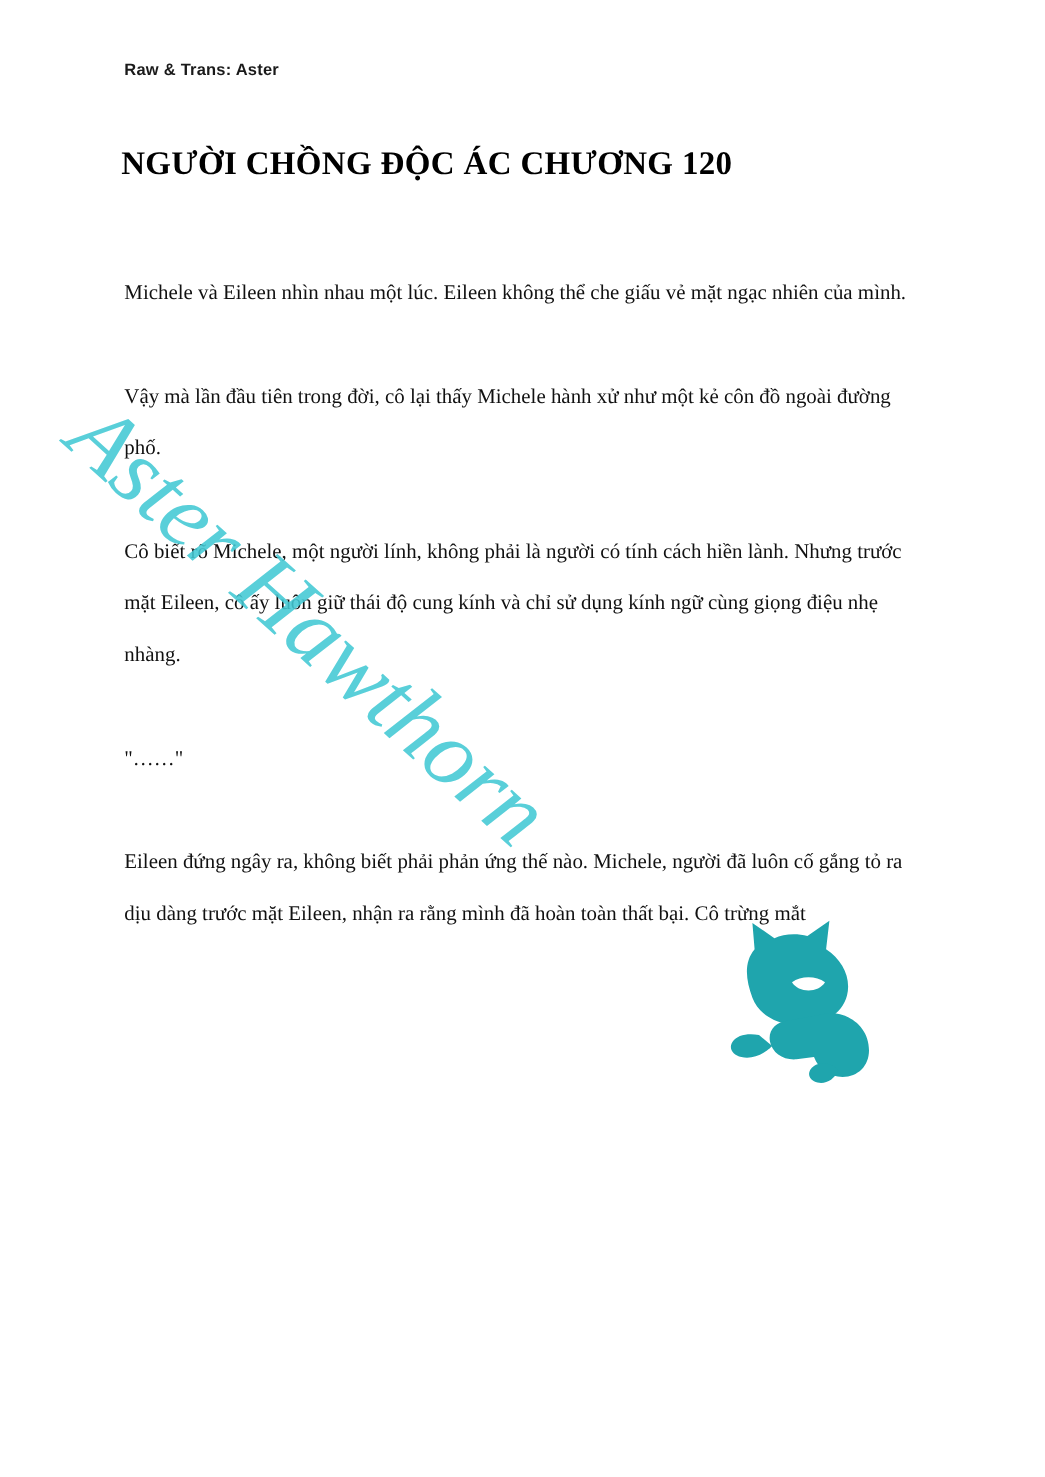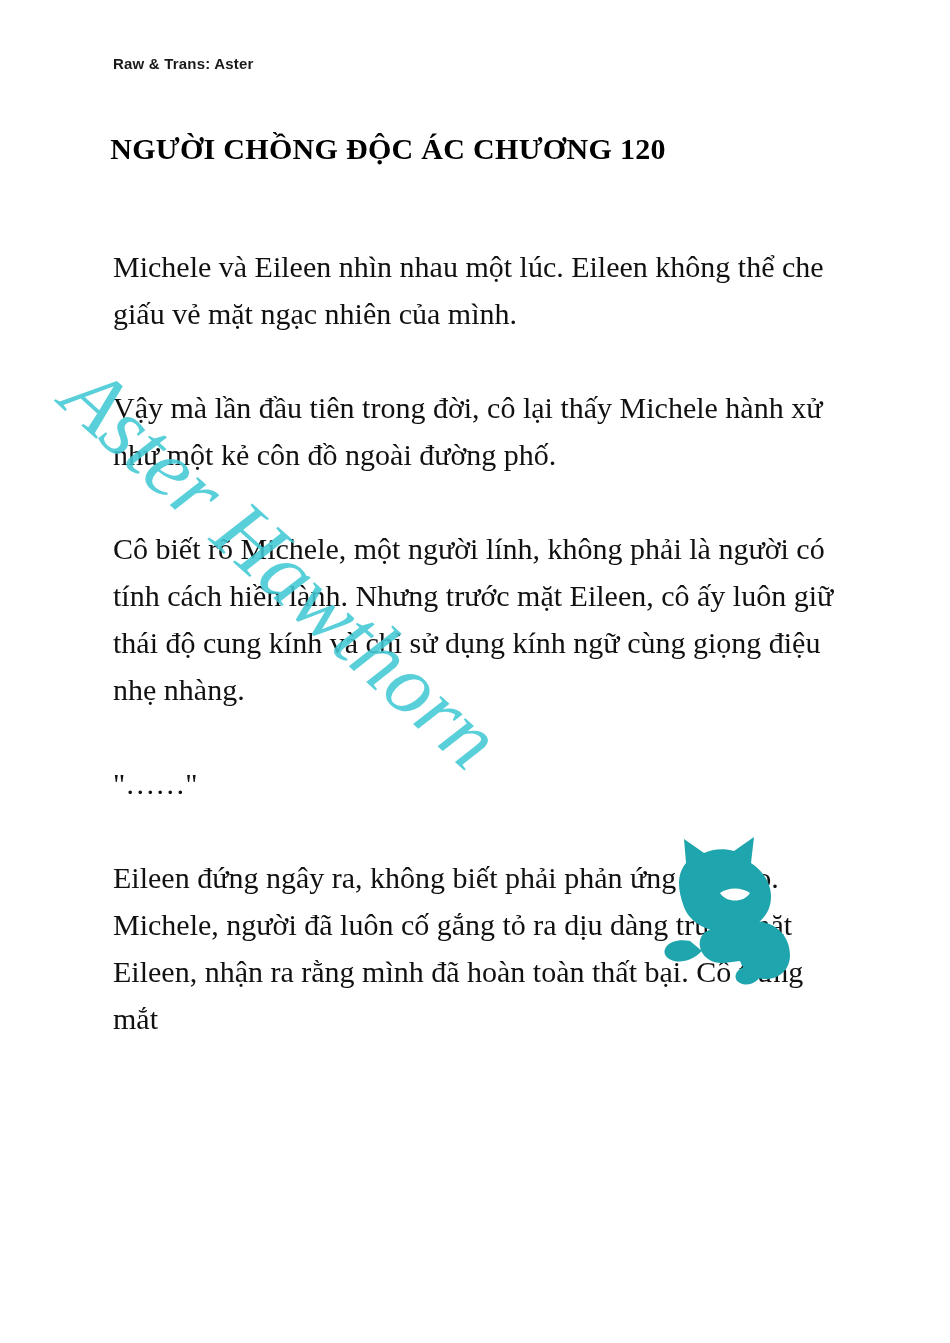--- a/index.html
+++ b/index.html
@@ -35,21 +35,21 @@
     font-size: 30px;
     font-weight: bold;
     color: #000000;
     letter-spacing: 0.3px;
   }
   .body-text {
     position: absolute;
     top: 243px;
     left: 113px;
     width: 730px;
-    font-size: 30px;
+    font-size: 19px;
     line-height: 47px;
     color: #111111;
   }
   .body-text p {
     margin: 0 0 47px 0;
   }
   .watermark-text {
     position: absolute;
     left: 110px;
     top: 345px;

